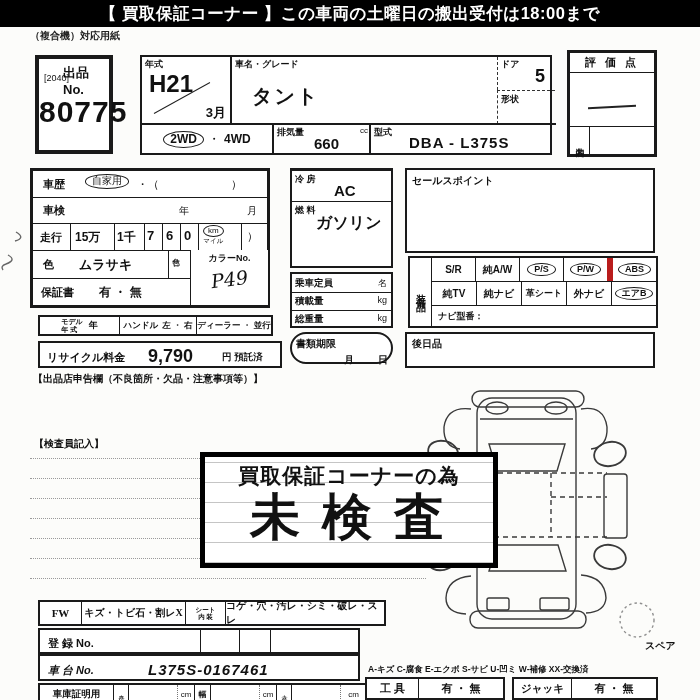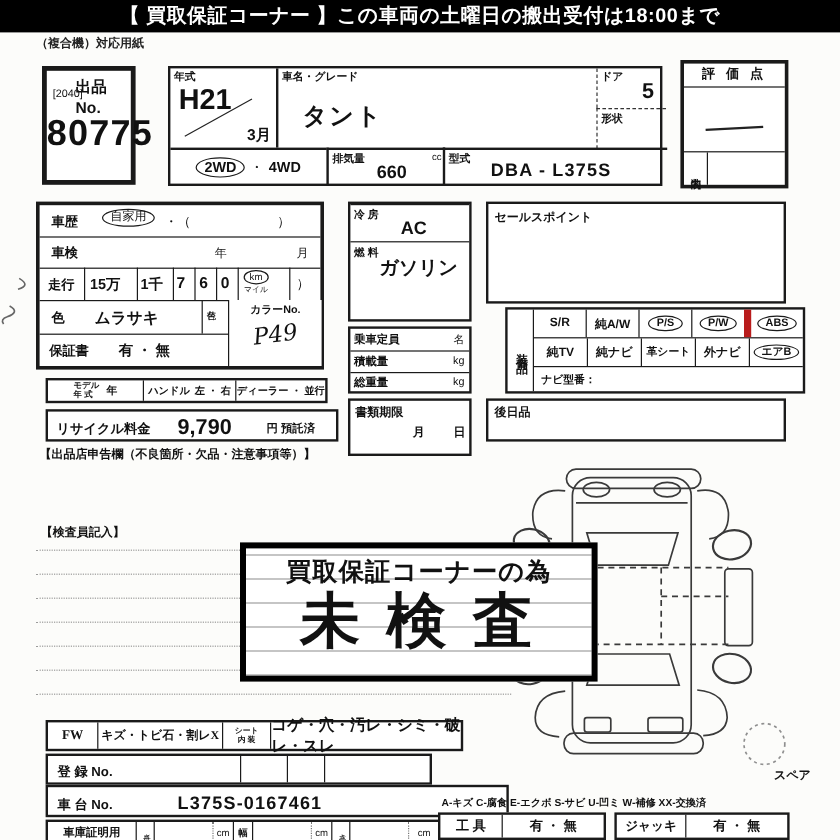--- a/index.html
+++ b/index.html
@@ -159,30 +159,30 @@
     </div>
     <div style="position:relative;height:17px;border-top:1px solid #1a1a1a;">
       <span class="abs b" style="left:3px;top:2px;font-size:9.5px;">積載量</span>
       <span class="abs" style="right:4px;top:2px;font-size:9px;">kg</span>
     </div>
     <div style="position:relative;height:17px;border-top:1px solid #1a1a1a;">
       <span class="abs b" style="left:3px;top:2px;font-size:9.5px;">総重量</span>
       <span class="abs" style="right:4px;top:2px;font-size:9px;">kg</span>
     </div>
   </div>
-  <div class="bx" style="left:290px;top:332px;width:103px;height:48px;">
+  <div class="bx" style="left:290px;top:332px;width:103px;height:32px;border-radius:16px;">
     <span class="abs b" style="left:4px;top:3px;font-size:10px;">書類期限</span>
     <span class="abs b" style="left:52px;top:19px;font-size:10px;">月</span>
     <span class="abs b" style="left:86px;top:19px;font-size:10px;">日</span>
   </div>
 
   <div class="bx" style="left:405px;top:168px;width:250px;height:85px;">
     <span class="abs b" style="left:5px;top:4px;font-size:10px;">セールスポイント</span>
   </div>
-  <div class="bx" style="left:421px;top:256px;width:250px;height:72px;">
+  <div class="bx" style="left:408px;top:256px;width:250px;height:72px;">
     <div class="abs cell vtx b" style="left:0;top:0;bottom:0;width:22px;border-right:1.5px solid #1a1a1a;font-size:10px;letter-spacing:4px;">装備品</div>
     <div class="abs" style="left:22px;top:0;right:0;bottom:0;">
       <div style="display:flex;height:23px;border-bottom:1px solid #1a1a1a;">
         <div class="cell b" style="flex:1;font-size:10px;">S/R</div>
         <div class="cell b" style="flex:1;font-size:10px;border-left:1px solid #1a1a1a;">純A/W</div>
         <div class="cell" style="flex:1;border-left:1px solid #1a1a1a;">
             <span class="circ b" style="font-size:9px;">P/S</span>
           </div>
         <div class="cell" style="flex:1;border-left:1px solid #1a1a1a;">
             <span class="circ b" style="font-size:9px;">P/W</span>
@@ -256,29 +256,29 @@
 
   <div class="bx" style="left:38px;top:600px;width:348px;height:26px;display:flex;font-family:Liberation Serif, serif;">
     <div class="cell b" style="width:42px;font-size:11px;border-right:1px solid #1a1a1a;">FW</div>
     <div class="cell b" style="width:104px;font-size:10px;border-right:1px solid #1a1a1a;">キズ・トビ石・割レX</div>
     <div class="cell" style="width:40px;border-right:1px solid #1a1a1a;">
       <span style="font-size:6.5px;font-weight:bold;line-height:1.15;text-align:center;">
         <span style="display:block;">シート</span>
         <span style="display:block;">内 装</span>
       </span>
     </div>
-    <div class="cell b" style="flex:1;font-size:13px;">コゲ・穴・汚レ・シミ・破レ・スレ</div>
+    <div class="cell b" style="flex:1;font-size:10px;">コゲ・穴・汚レ・シミ・破レ・スレ</div>
   </div>
   <div class="bx" style="left:38px;top:628px;width:322px;height:26px;">
     <span class="abs b" style="left:8px;top:6px;font-size:11px;">登 録 No.</span>
     <span class="vd" style="left:160px;"></span>
     <span class="vd" style="left:199px;"></span>
     <span class="vd" style="left:230px;"></span>
   </div>
-  <div class="bx" style="left:38px;top:654px;width:386px;height:27px;">
+  <div class="bx" style="left:38px;top:654px;width:322px;height:27px;font-style:italic;">
     <span class="abs b" style="left:8px;top:7px;font-size:11px;">車 台 No.</span>
     <span class="abs b" style="left:108px;top:5px;font-size:15px;letter-spacing:1px;">L375S-0167461</span>
   </div>
   <div class="bx" style="left:38px;top:683px;width:330px;height:22px;display:flex;">
     <div class="cell b" style="width:74px;font-size:9.5px;border-right:1px solid #1a1a1a;">車庫証明用</div>
     <div class="cell vtx" style="width:15px;font-size:6.5px;border-right:1px solid #1a1a1a;">長さ</div>
     <div style="width:48px;border-right:1px dotted #777;"></div>
     <div class="cell" style="width:17px;font-size:8px;border-right:1px solid #1a1a1a;">cm</div>
     <div class="cell b" style="width:16px;font-size:8px;border-right:1px solid #1a1a1a;">幅</div>
     <div style="width:48px;border-right:1px dotted #777;"></div>

